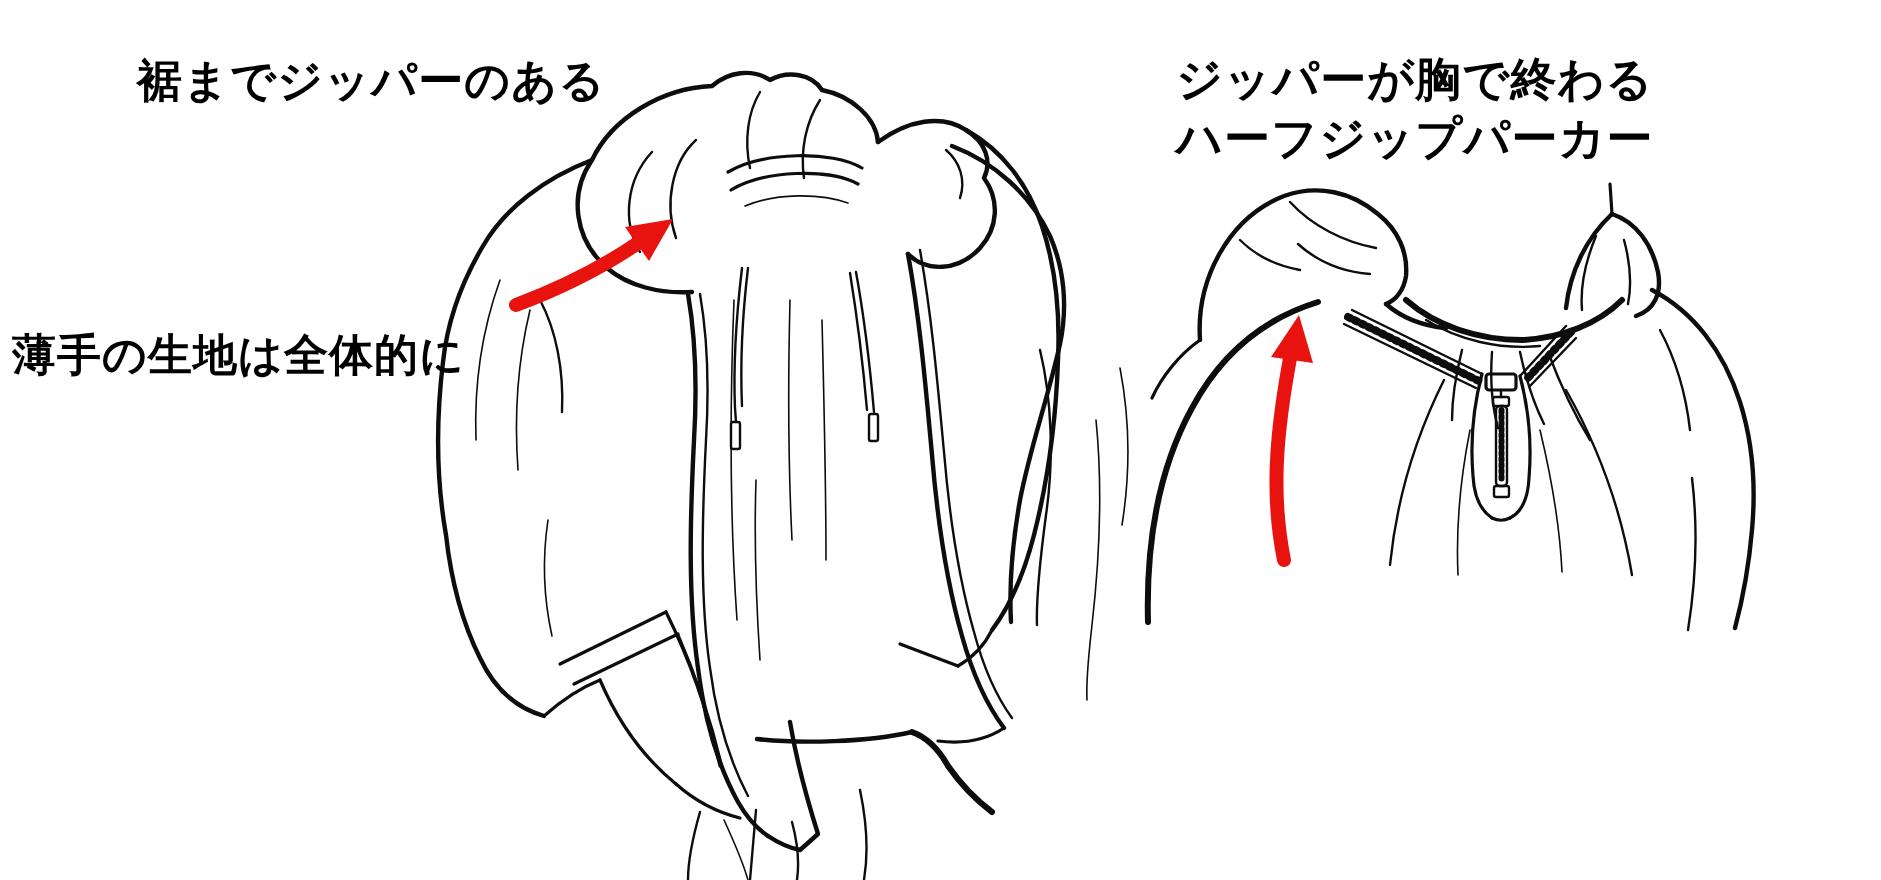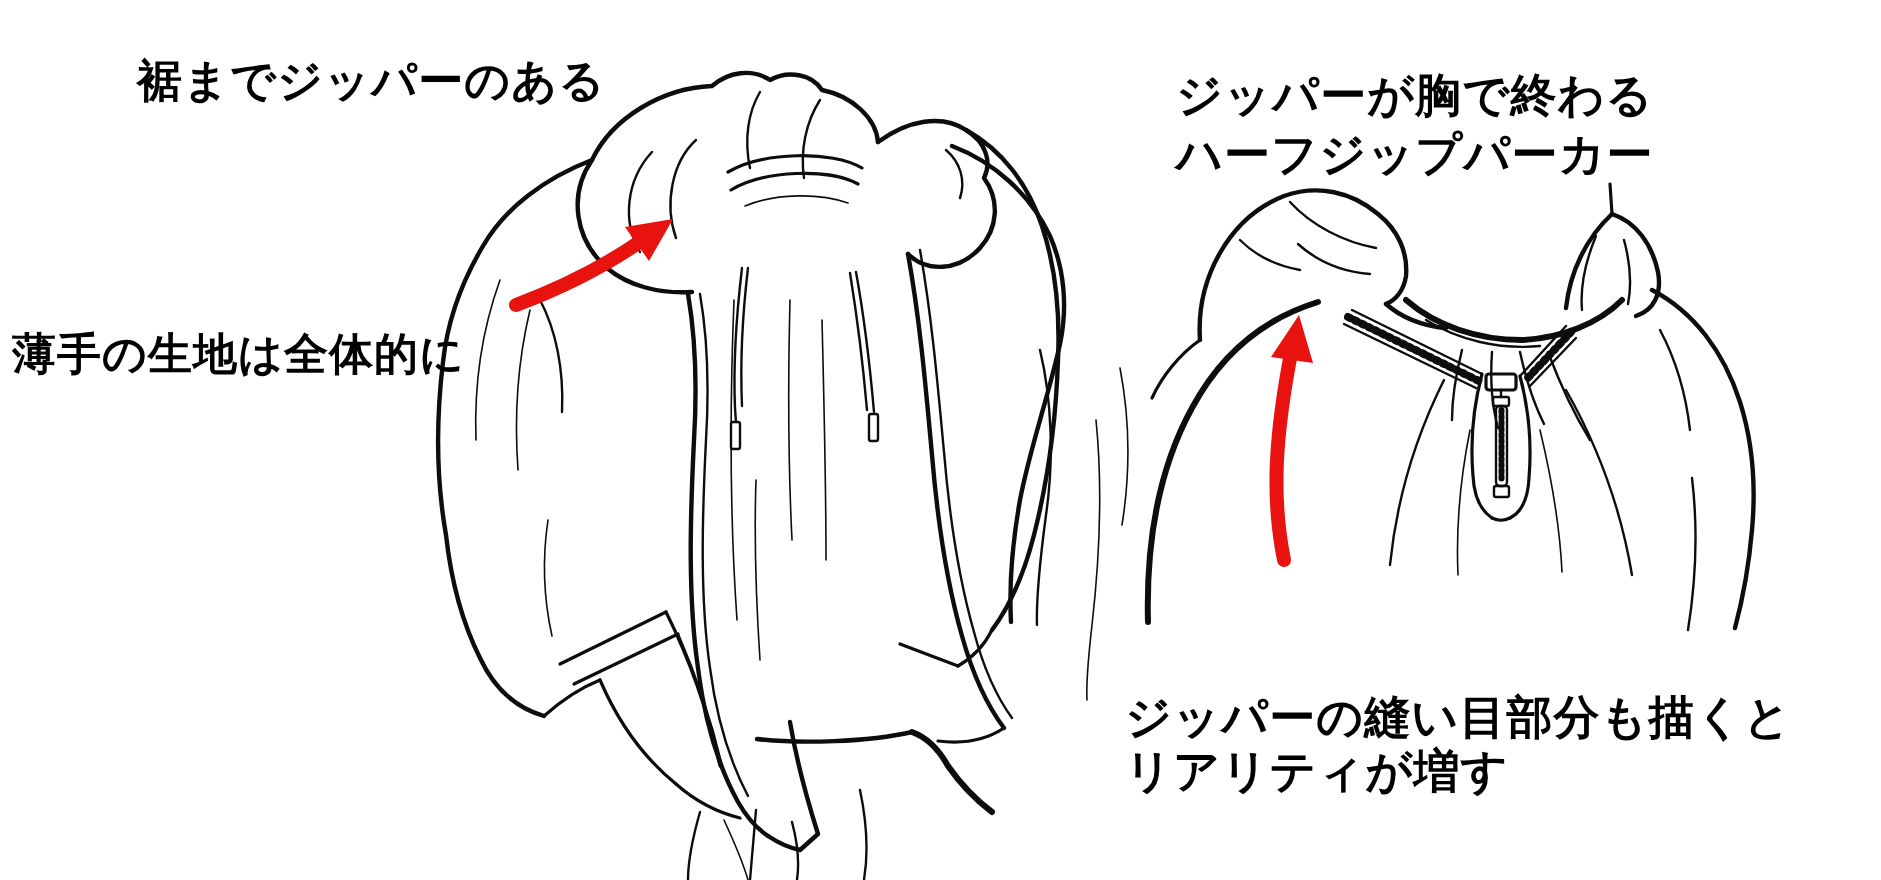--- a/index.html
+++ b/index.html
@@ -3,22 +3,22 @@
 <meta charset="utf-8">
 <style>
   html,body{margin:0;padding:0;background:#fff;}
   #stage{position:relative;width:1881px;height:880px;background:#fff;overflow:hidden;
          font-family:"Liberation Sans","DejaVu Sans",sans-serif;color:#000;}
   #art{position:absolute;left:0;top:0;width:1881px;height:880px;}
   .note{position:absolute;font-weight:600;letter-spacing:1px;white-space:nowrap;}
   .note div{display:block;}
   #note-fullzip{left:137px;top:56px;font-size:45px;line-height:49px;}
   #note-fullzip div:nth-child(2){margin-left:-17px;}
-  #note-thin{left:12px;top:330px;font-size:44px;line-height:50px;font-family:Liberation Serif, serif;}
-  #note-halfzip{left:1176px;top:66px;font-size:46px;line-height:59px;}
+  #note-thin{left:12px;top:330px;font-size:44px;line-height:50px;}
+  #note-halfzip{left:1176px;top:50px;font-size:46px;line-height:59px;}
   #note-thick{left:1122px;top:590px;font-size:46px;line-height:52px;}
   #note-seam{left:1125px;top:690px;font-size:46px;line-height:54px;}
   svg path, svg rect, svg polyline{fill:none;stroke-linecap:round;stroke-linejoin:round;}
   .s1{stroke-width:1.6;}
   .s2{stroke-width:2.4;}
   .s3{stroke-width:3.2;}
   .s4{stroke-width:4.4;}
   .s5{stroke-width:6;}
   .arrow-shaft{stroke-width:14;}
 </style>
@@ -181,18 +181,14 @@
   <div class="note" id="note-thin">
     <div>薄手の生地は全体的に</div>
   </div>
 
   <div class="note" id="note-halfzip">
     <div>ジッパーが胸で終わる</div>
     <div>ハーフジップパーカー</div>
   </div>
 
 
-  <div class="note" id="note-seam">
-    <div>ジッパーの縫い目部分も描くと</div>
-    <div>リアリティが増す</div>
-  </div>
 
 </div>
 
 </body></html>

